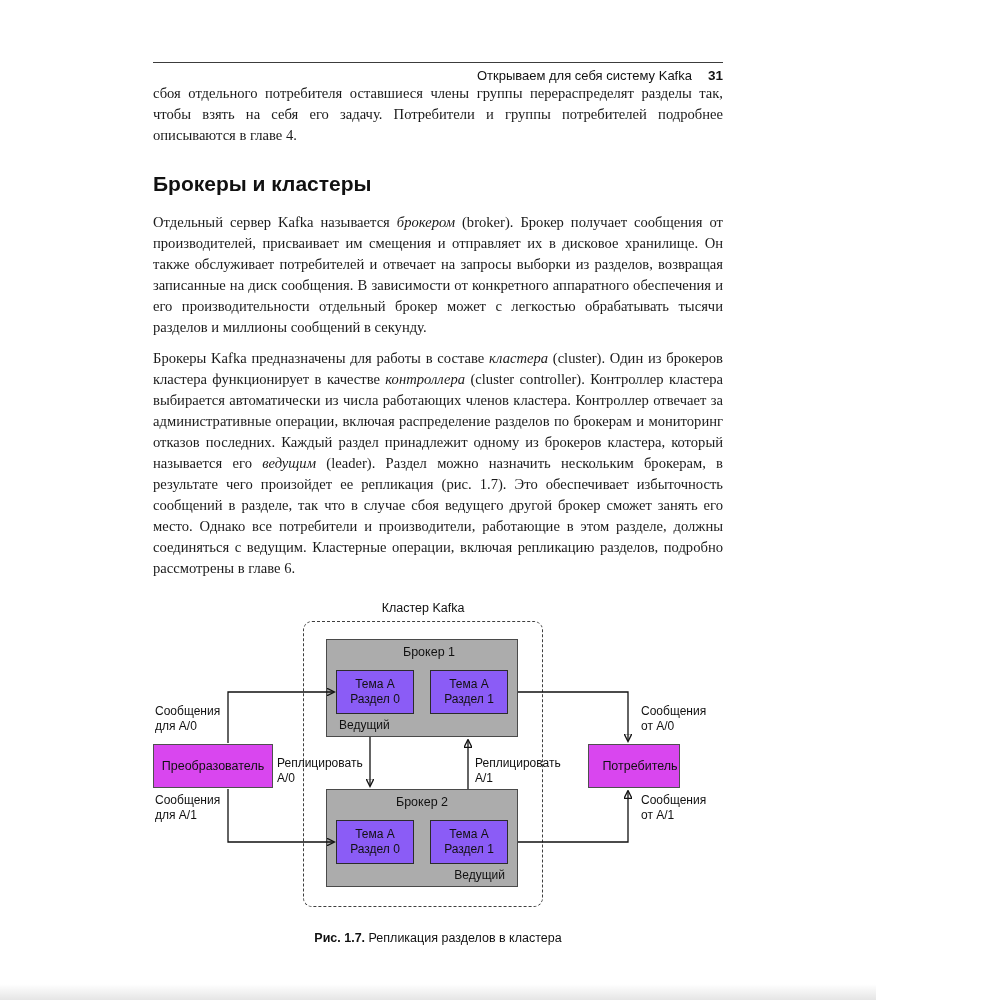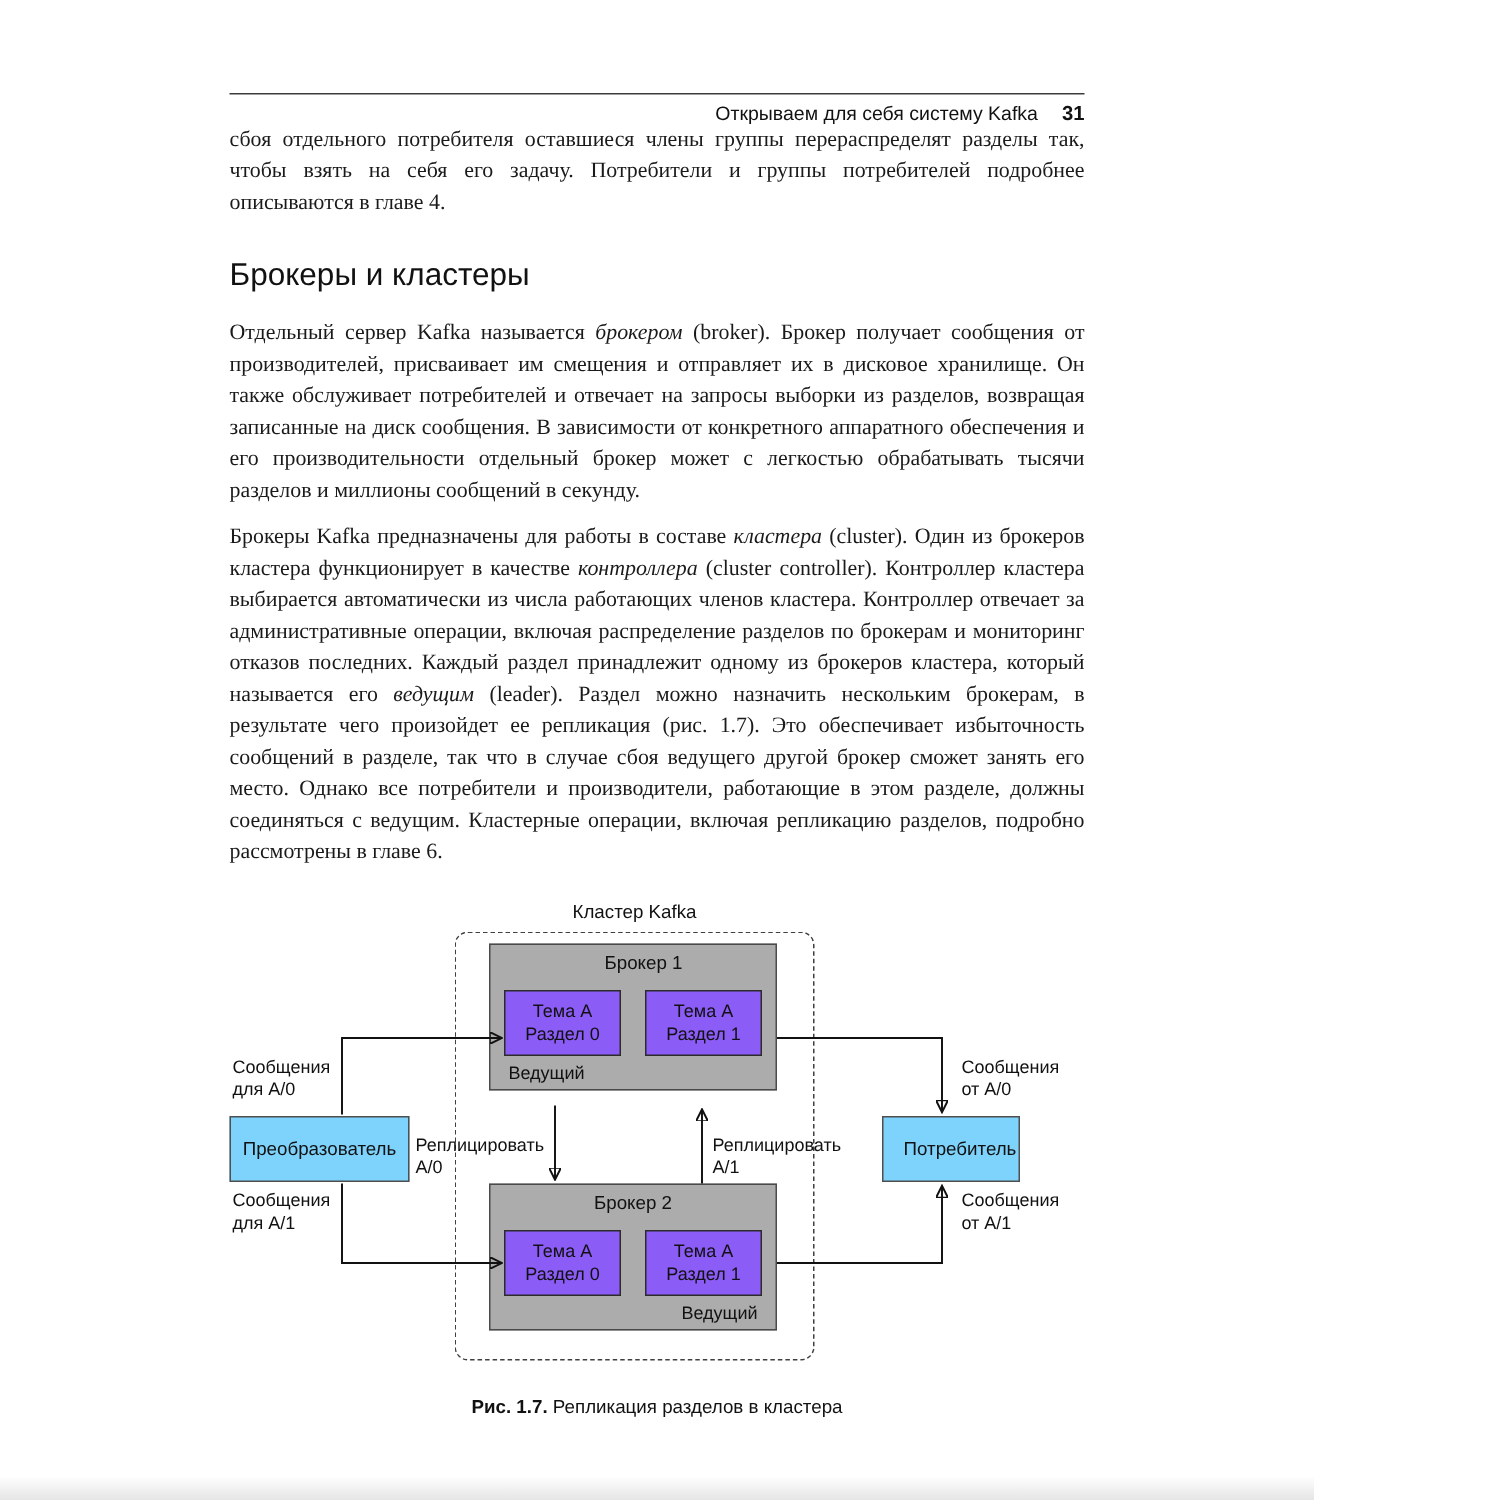--- a/index.html
+++ b/index.html
@@ -27,50 +27,50 @@
   }
   .running-head .pagenum{font-weight:bold;margin-left:16px;font-size:13.5px;}
   .body-par{
     font-size:14.6px;line-height:21px;
     text-align:justify;
     margin:0 0 10px 0;
   }
   .body-par.first{}
   h1.section-heading{
     font-family:"Liberation Sans", sans-serif;
-    font-size:21px;font-weight:normal;color:#111;
+    font-size:21px;font-weight:bold;color:#111;
     margin:26px 0 16px 0;
   }
   
   .fig{margin:22px 0 6px 0;font-family:"Liberation Sans", sans-serif;}
   .canvas{position:relative;width:570px;height:312px;font-size:12px;color:#111;}
   .cluster-label{position:absolute;left:150px;top:0;width:240px;text-align:center;font-size:12.5px;}
   .cluster-box{
     position:absolute;left:150px;top:20px;width:238px;height:284px;
     border:1.5px dashed #3f3f3f;border-radius:9px;background:transparent;
   }
   .broker{
     position:absolute;left:173px;width:192px;height:98px;
     background:#acacac;border:1px solid #4a4a4a;box-sizing:border-box;
   }
-  .broker-b1{top:28px;padding-left:14px;}
+  .broker-b1{top:38px;padding-left:14px;}
   .broker-b2{top:188px;}
   .broker-title{text-align:center;margin-top:5px;font-size:12.5px;}
   .parts{position:absolute;top:30px;left:9px;right:9px;display:flex;justify-content:space-between;}
   .part{
     width:78px;height:44px;background:#8b5cf6;border:1px solid #2b2b2b;box-sizing:border-box;
     display:flex;flex-direction:column;align-items:center;justify-content:center;
     font-size:12px;line-height:15px;text-align:center;
   }
   .leader{position:absolute;bottom:4px;font-size:12px;}
   .leader-left{left:12px;}
   .leader-right{right:12px;}
   .node{
     position:absolute;top:143px;height:44px;box-sizing:border-box;
-    background:#7dd3fc;border:1px solid #4f4f4f;
+    background:#d946ef;border:1px solid #4f4f4f;
     display:flex;align-items:center;justify-content:center;
     font-size:12.5px;text-align:center;
   }
   .producer{left:0;width:120px;}
   .consumer{left:435px;width:92px;padding-left:12px;}
   .lbl{position:absolute;font-size:12px;line-height:15px;white-space:pre-line;}
   .arrows{position:absolute;left:0;top:0;width:570px;height:312px;pointer-events:none;}
   .arrows path{fill:none;stroke:#111;stroke-width:1.3;}
   figcaption{
     margin-top:18px;text-align:center;

